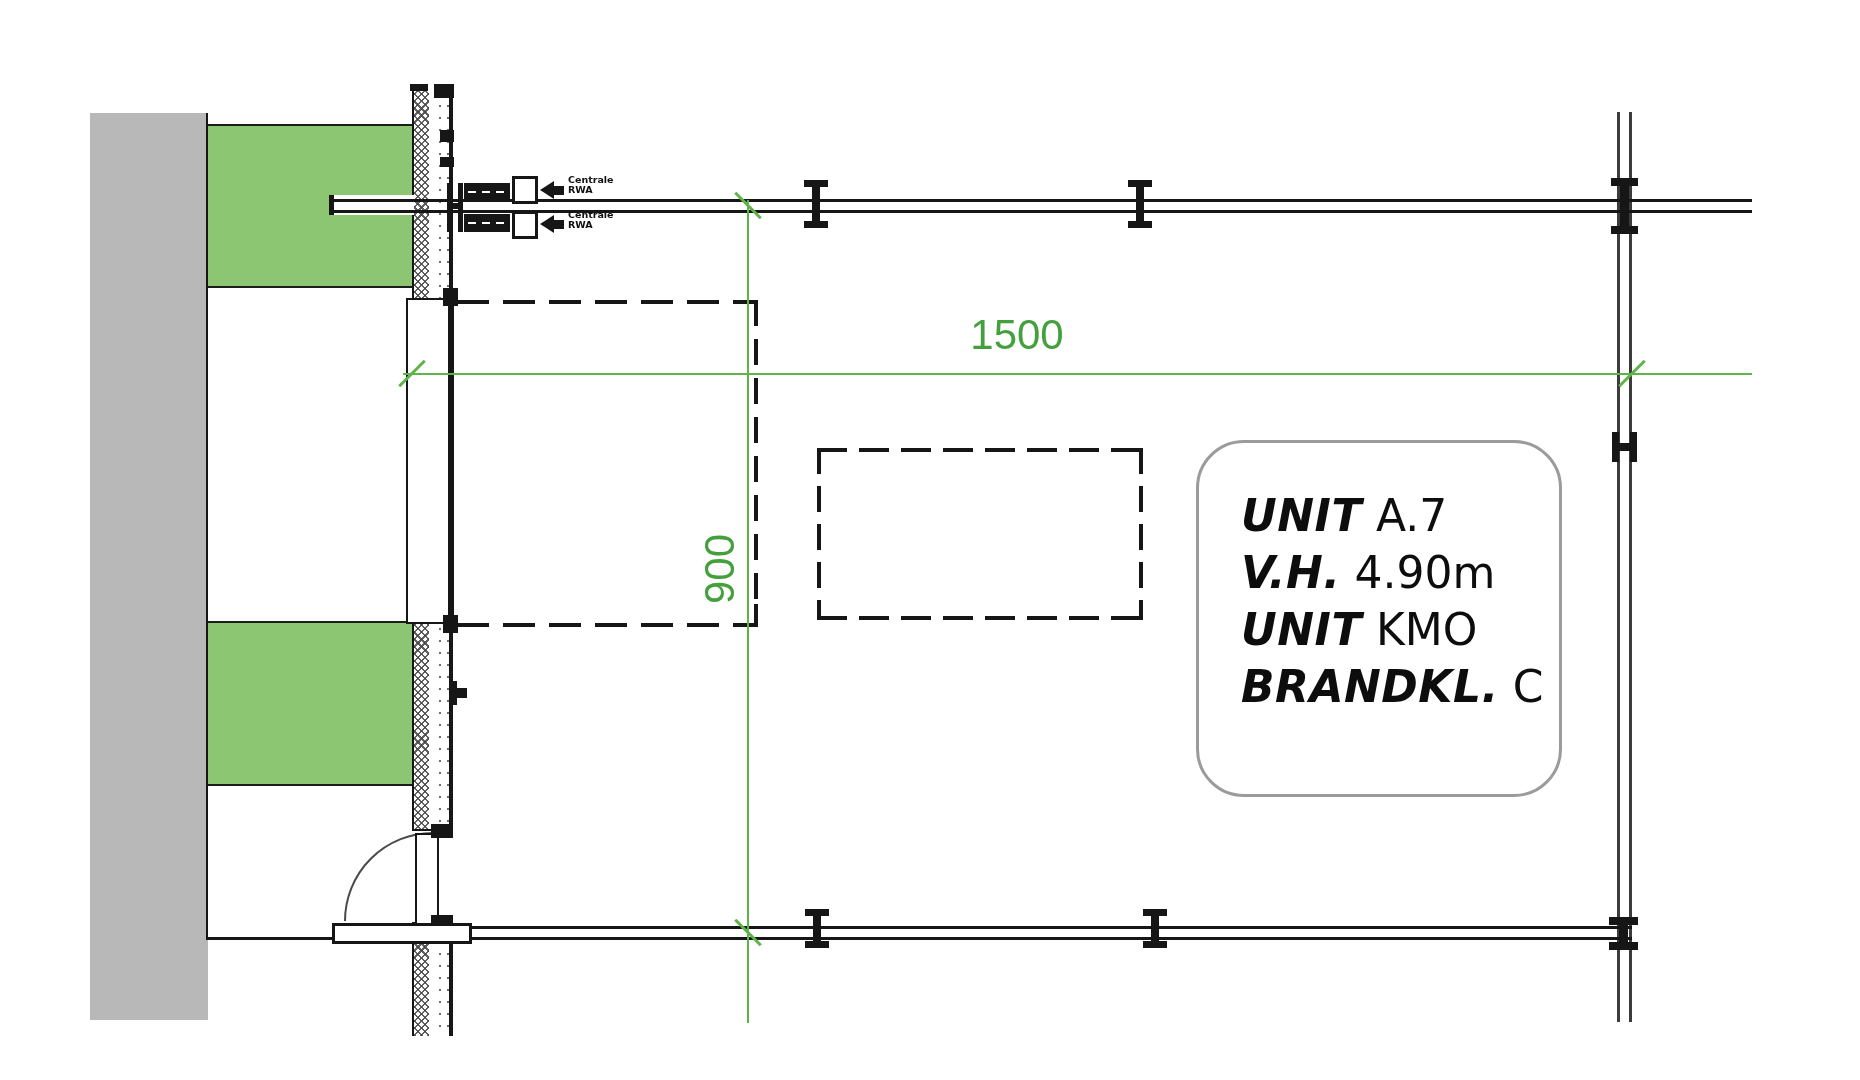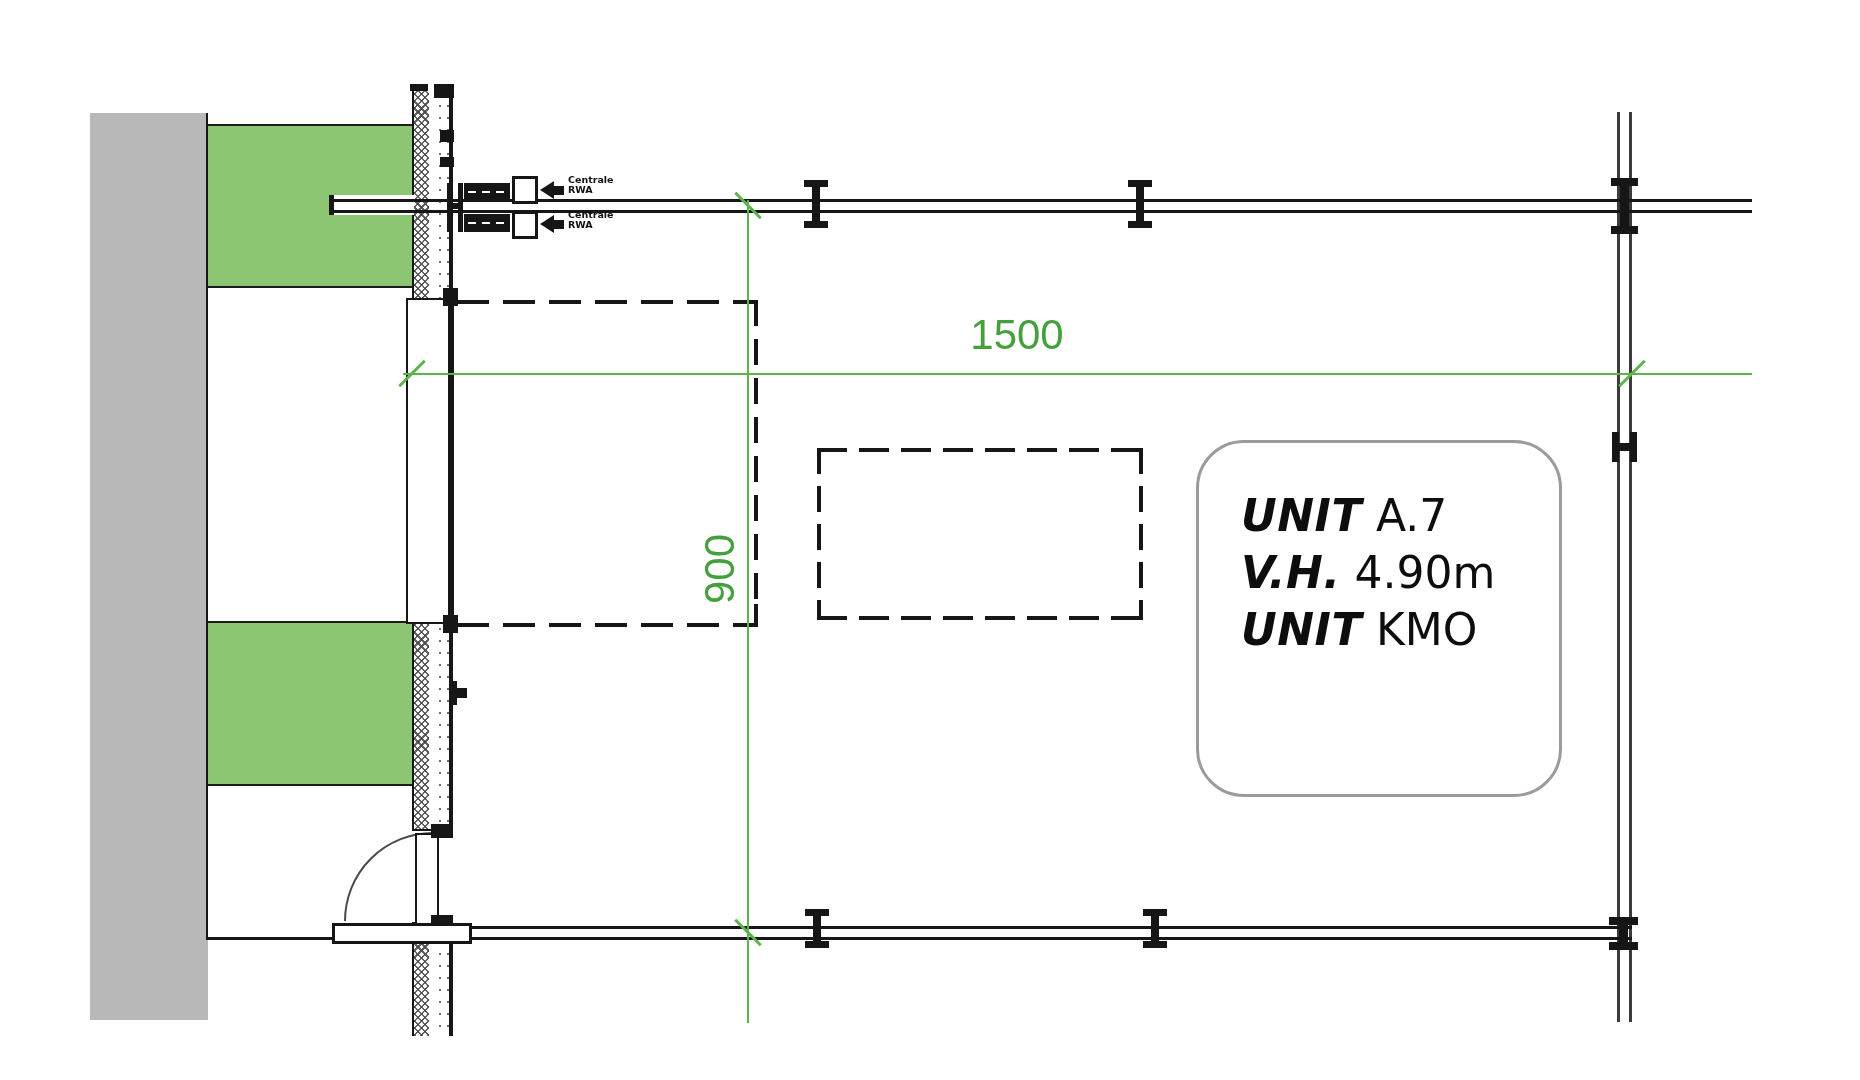--- a/index.html
+++ b/index.html
@@ -184,15 +184,18 @@
   <div id="info-box">
     <div class="info-row">
       <b>UNIT</b><span>A.7</span>
     </div>
     <div class="info-row">
       <b>V.H.</b><span>4.90m</span>
     </div>
     <div class="info-row">
       <b>UNIT</b><span>KMO</span>
     </div>
+    <div class="info-row">
+      <b>BRANDKL.</b><span>C</span>
+    </div>
   </div>
 
 </div>
 
 </body></html>

